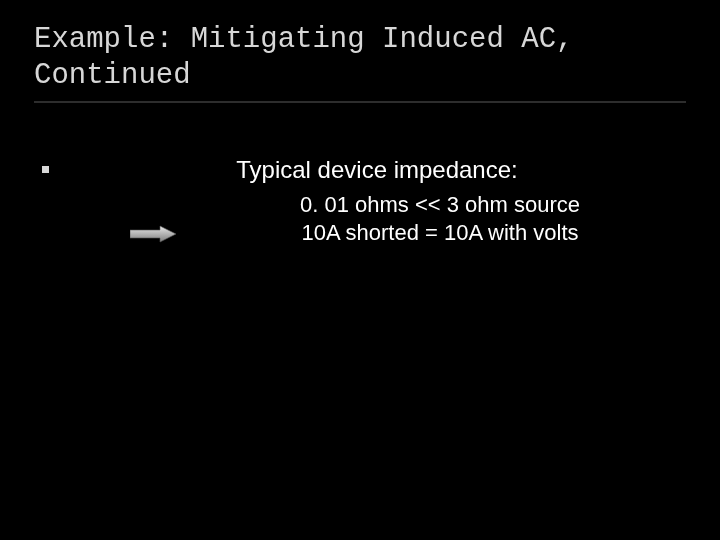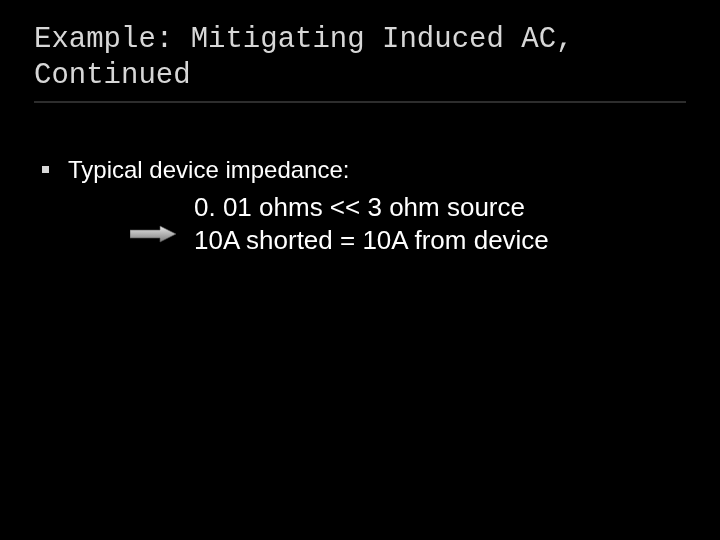--- a/index.html
+++ b/index.html
@@ -29,20 +29,21 @@
   .rule {
     border: none;
     border-top: 2px solid #2d2d2d;
     margin: 4px 0 52px 0;
   }
   .body {
     font-family: "Candara", "Corbel", "Segoe UI", sans-serif;
     font-size: 24px;
     line-height: 1.28;
     color: #fff;
+    text-align: center;
   }
   ul.bullets {
     list-style: none;
     margin: 0;
     padding: 0;
   }
   ul.bullets > li {
     position: relative;
     padding-left: 34px;
     margin-bottom: 36px;
@@ -52,21 +53,21 @@
     position: absolute;
     left: 8px;
     top: 11px;
     width: 7px;
     height: 7px;
     background: #d7d7d7;
   }
   .sub-block {
     margin-top: 6px;
     padding-left: 126px;
-    font-size: 26px;
+    font-size: 22px;
     position: relative;
   }
   .arrow {
     position: absolute;
     left: 62px;
     top: 34px;
     width: 46px;
     height: 18px;
   }
   .arrow svg { display: block; }
@@ -97,21 +98,21 @@
               <defs>
                 <linearGradient id="g" x1="0" y1="0" x2="0" y2="1">
                   <stop offset="0" stop-color="#e8e8e8"></stop>
                   <stop offset="1" stop-color="#7d7d7d"></stop>
                 </linearGradient>
               </defs>
               <polygon points="0,5 30,5 30,1 46,9 30,17 30,13 0,13" fill="url(#g)" stroke="#555" stroke-width="0.6"></polygon>
             </svg>
           </span>
           <span class="sub-line">0. 01 ohms &lt;&lt; 3 ohm source</span>
-          <span class="sub-line">10A shorted = 10A from device</span>
+          <span class="sub-line">10A shorted = 10A with volts</span>
         </div>
       </li>
 
 
 
     </ul>
   </div>
 
 </div>
 

